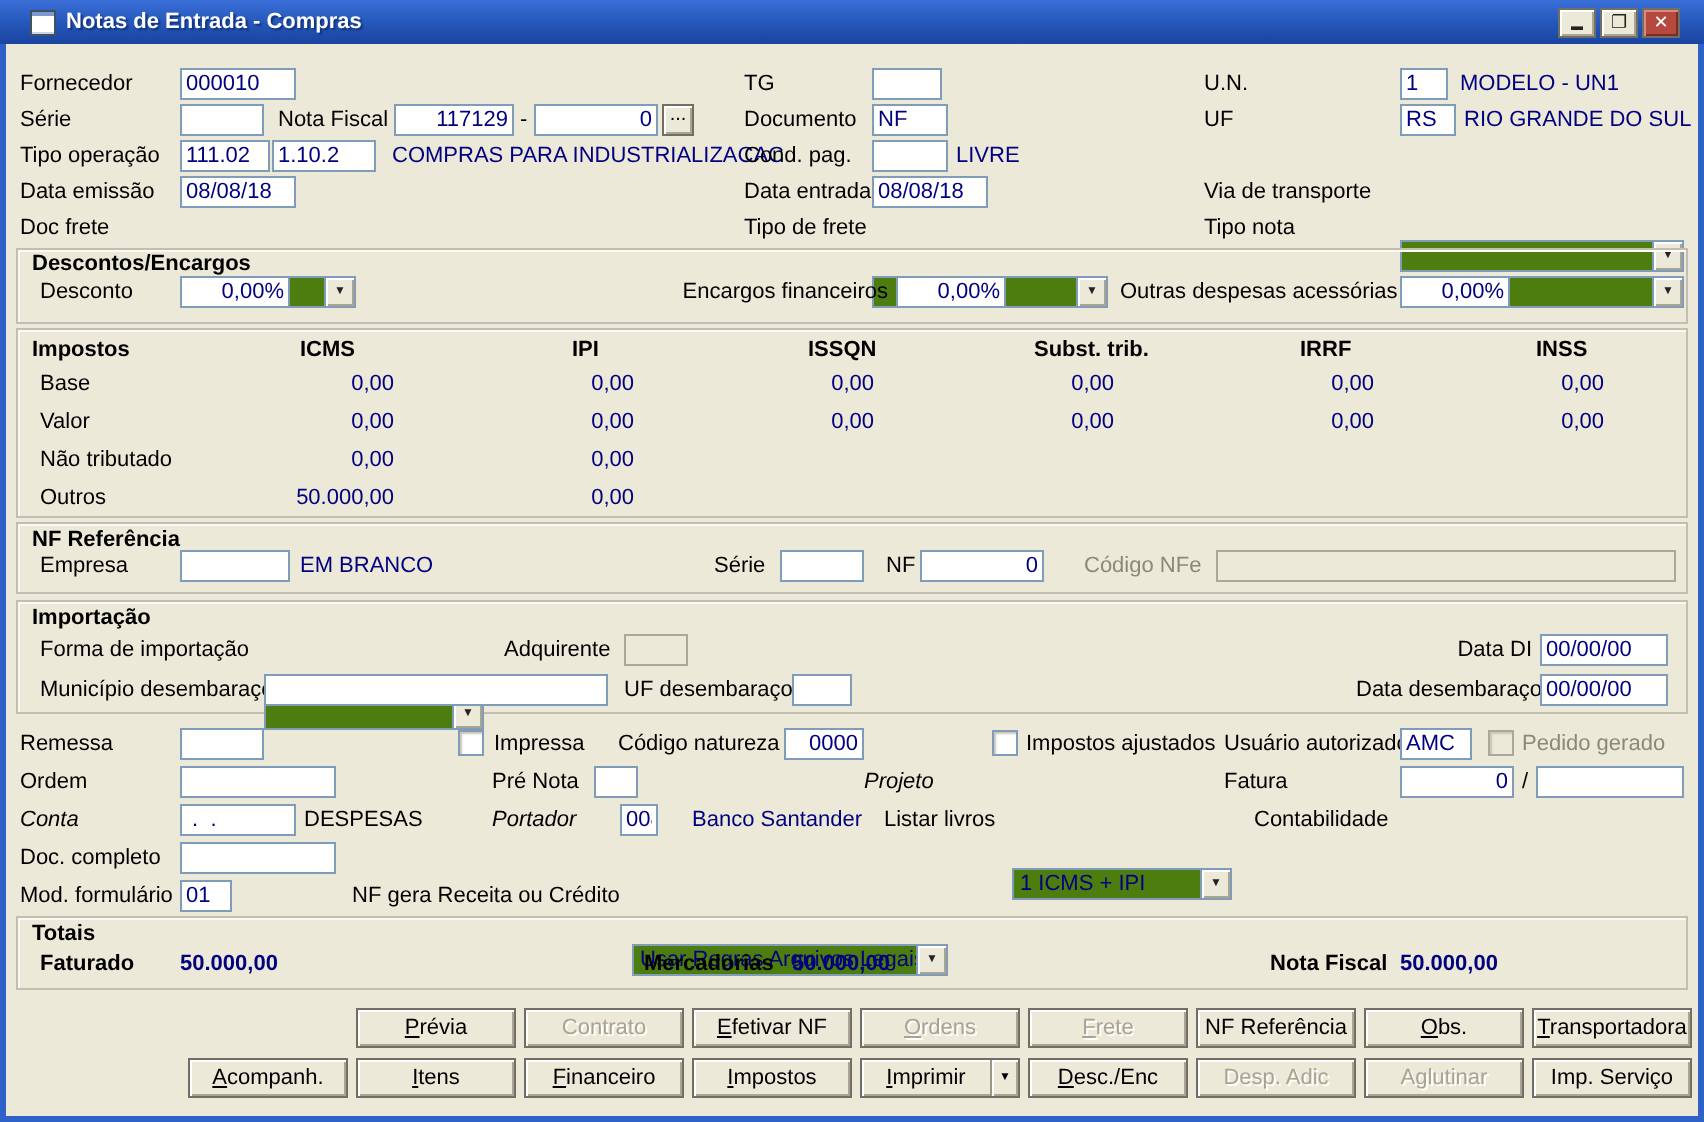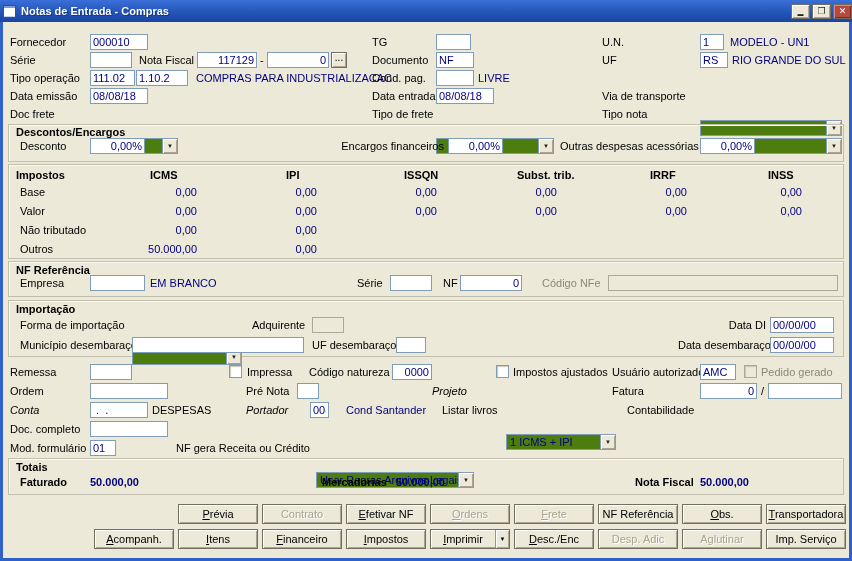--- a/index.html
+++ b/index.html
@@ -5,21 +5,21 @@
   * { margin:0; padding:0; box-sizing:border-box; }
   html,body { width:852px; height:561px; overflow:hidden; }
   body { font-family:"Liberation Sans","DejaVu Sans",sans-serif; font-size:11px; background:#ece9d8; }
 
   .window { position:absolute; inset:0; background:#ece9d8;
             box-shadow: inset 0 0 0 3px #2e62c9; }
 
   
   .titlebar { position:absolute; left:0; top:0; width:852px; height:22px;
               background:linear-gradient(180deg,#3a6fd8 0%,#2456b8 55%,#1a44a0 100%);
-              display:flex; align-items:center; padding:0 0; }
+              display:flex; align-items:center; padding:0 12px; }
   .win-icon { width:13px; height:13px; margin:0 5px 0 3px; background:
               linear-gradient(#fff,#fff); border:1px solid #44505e;
               box-shadow: inset 0 2px 0 #7a9ad0, inset 0 -1px 0 #c8d4e8; }
   .title { color:#fff; font-weight:bold; font-size:11px; text-shadow:1px 1px 1px #10307a; }
   .tb-btns { margin-left:auto; display:flex; gap:2px; }
   .tbtn { width:19px; height:15px; background:#ece9d8; border:1px solid #716f64;
           box-shadow: inset 1px 1px 0 #fff, inset -1px -1px 0 #a9a592;
           display:flex; align-items:flex-end; justify-content:center;
           font-size:8px; line-height:8px; color:#222; cursor:pointer; }
   .tbtn.mx { align-items:center; font-size:9px; }
@@ -216,21 +216,21 @@
   <div class="lbl" style="left:612px;top:385px">Fatura</div>
   <input class="txt num" style="left: 700px; top: 383px; width: 57px;" value="0">
   <div class="lbl" style="left:761px;top:385px">/</div>
   <input class="txt" style="left: 768px; top: 383px; width: 74px;" value="">
 
   <div class="lbl i" style="left:10px;top:404px">Conta</div>
   <input class="txt" style="left: 90px; top: 402px; width: 58px;" value=" .  .">
   <div class="desc k" style="left:152px;top:404px">DESPESAS</div>
   <div class="lbl i" style="left:246px;top:404px">Portador</div>
   <input class="txt" style="left: 310px; top: 402px; width: 19px;" value="008">
-  <div class="desc" style="left:346px;top:404px">Cond Santander</div>
+  <div class="desc" style="left:346px;top:404px">Banco Santander</div>
   <div class="lbl" style="left:442px;top:404px">Listar livros</div>
   <div class="combo" style="left:506px;top:402px;width:110px">
     <span class="combo-text">1 ICMS + IPI</span>
     <span class="combo-arrow">▼</span>
   </div>
   <div class="lbl" style="left:627px;top:404px">Contabilidade</div>
 
   <div class="lbl" style="left:10px;top:423px">Doc. completo</div>
   <input class="txt" style="left: 90px; top: 421px; width: 78px;" value="">
 

